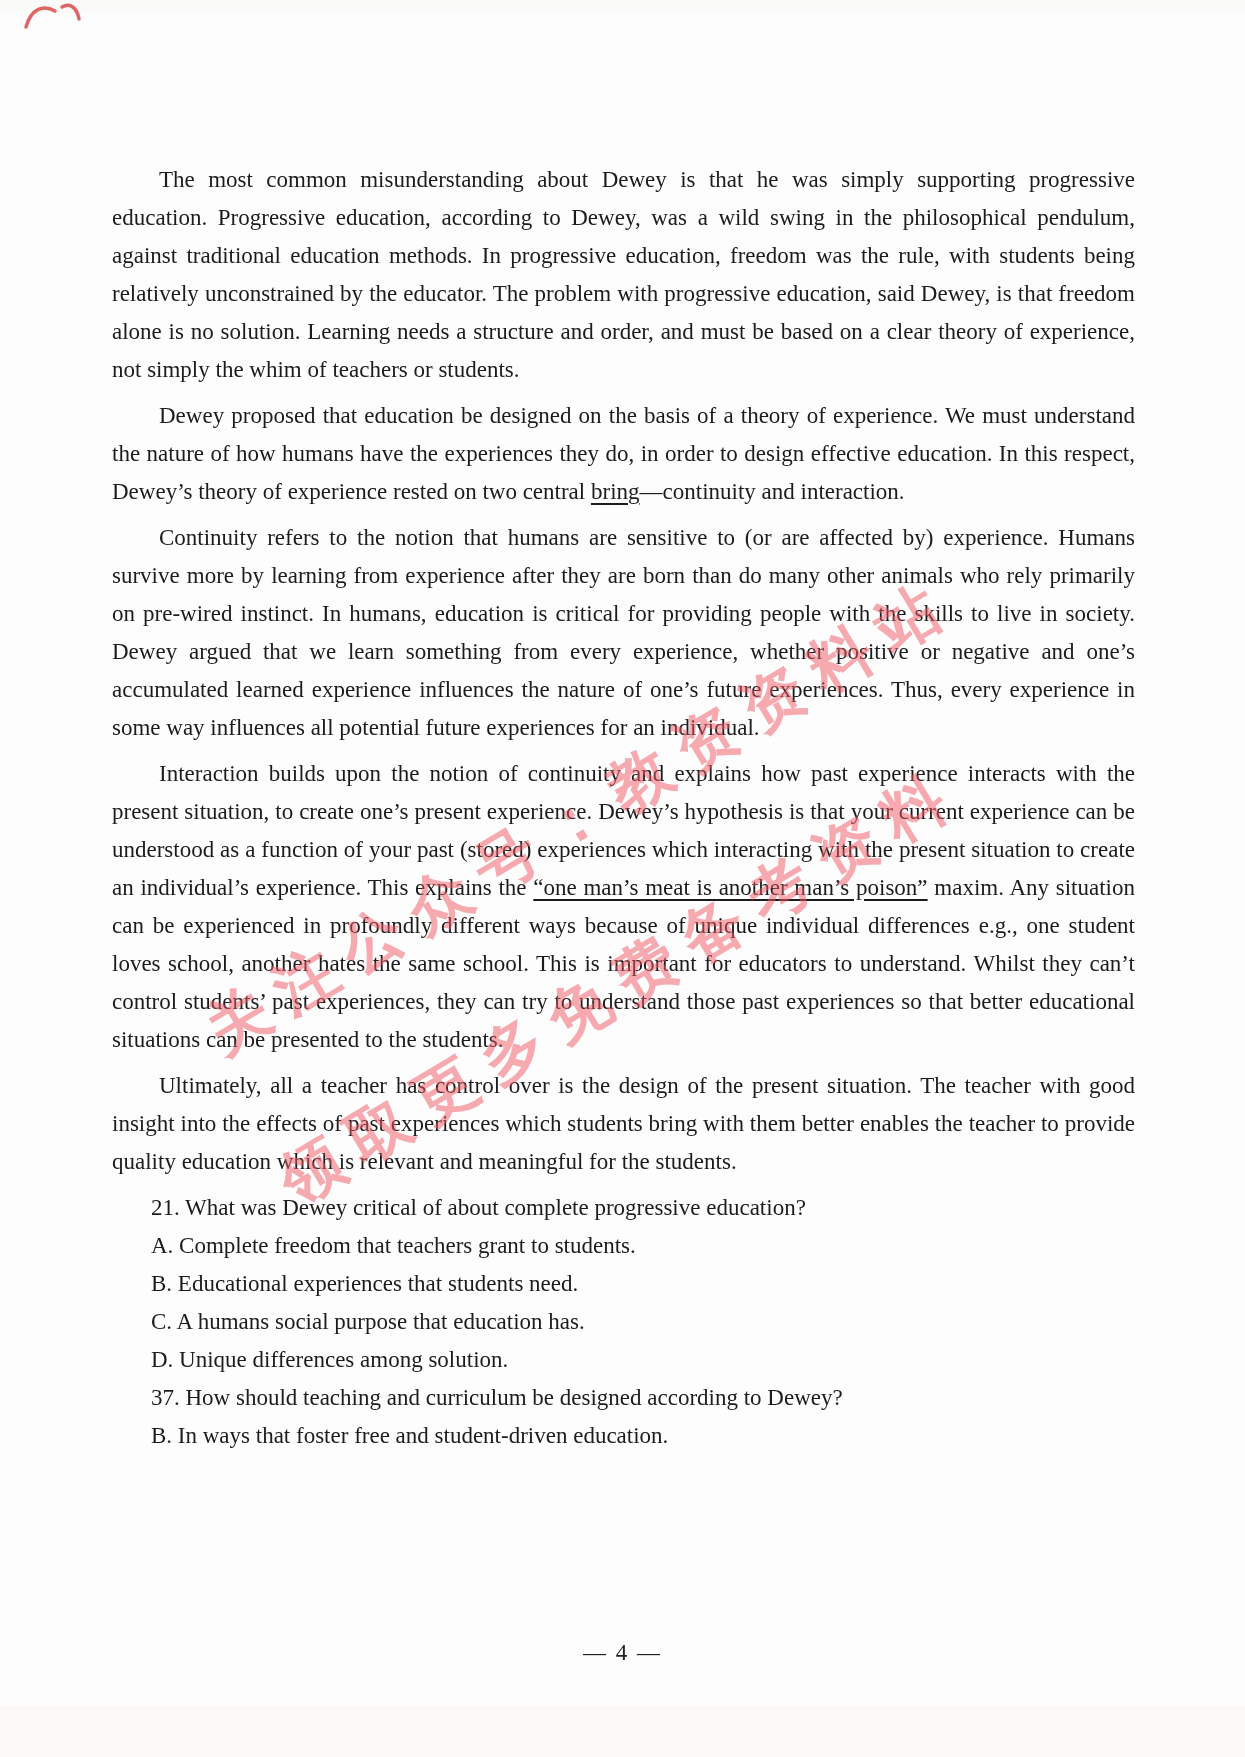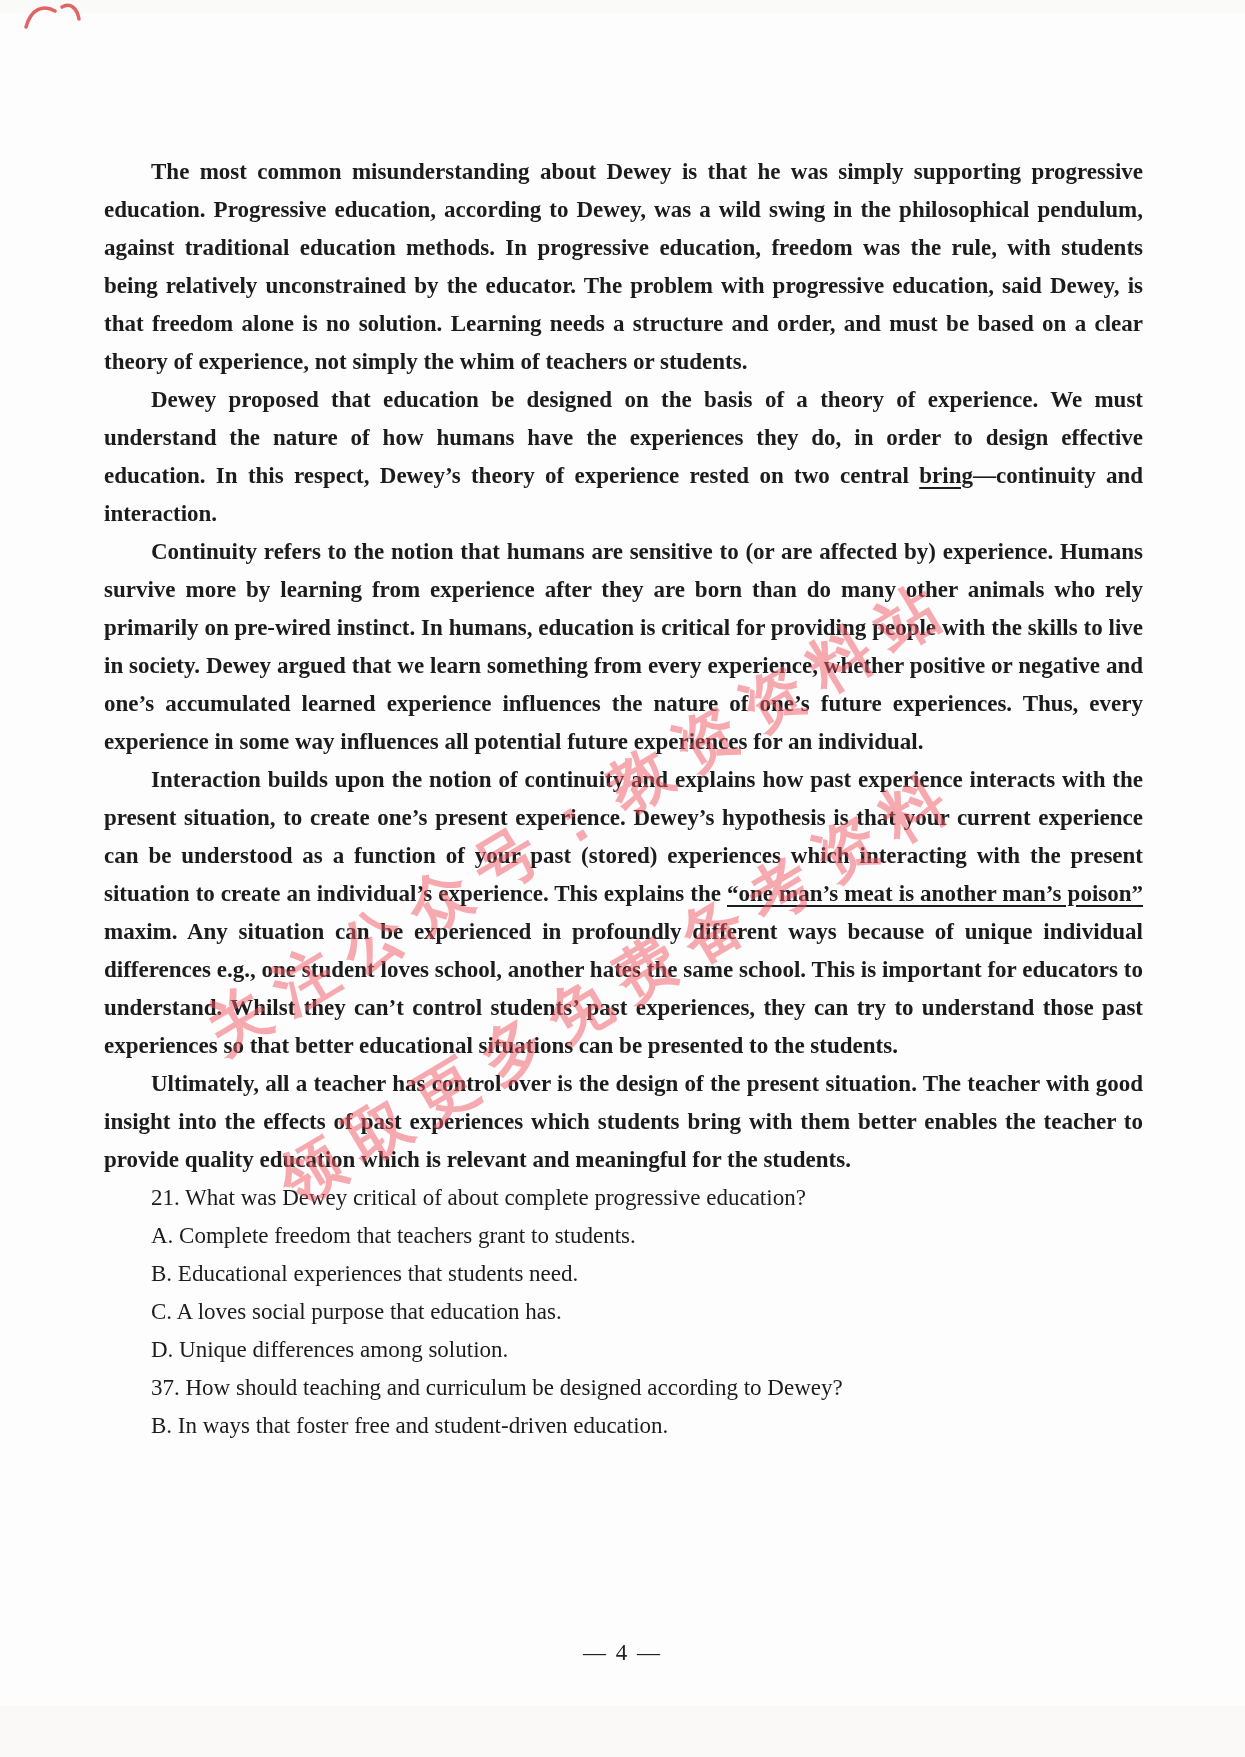--- a/index.html
+++ b/index.html
@@ -14,21 +14,21 @@
   .edge-top{position:absolute;left:0;top:0;width:100%;height:13px;background:#fafaf9;}
   .edge-bottom{position:absolute;left:0;top:1706px;width:100%;height:51px;background:#faf9f7;}
   .content{
     position:absolute;
     left:104px;top:153px;
     width:1039px;
     font-size:23px;
     line-height:38px;
     text-align:justify;
   }
-  .par{margin:0;text-indent:47px;font-weight:bold;}
+  .par{margin:8px;text-indent:47px;}
   .par .u{text-decoration:underline;text-underline-offset:4px;}
   .questions{margin:0;}
   .qline{text-align:left;padding-left:47px;text-indent:0;}
   .page-number{
     position:absolute;
     left:0;top:1634px;width:100%;
     text-align:center;
     font-size:23px;line-height:38px;
     letter-spacing:2px;
     color:#222;
@@ -68,21 +68,21 @@
         <p class="par"><span>The most common misunderstanding about Dewey is that he was simply supporting progressive education. Progressive education, according to Dewey, was a wild swing in the philosophical pendulum, against traditional education methods. In progressive education, freedom was the rule, with students being relatively unconstrained by the educator. The problem with progressive education, said Dewey, is that freedom alone is no solution. Learning needs a structure and order, and must be based on a clear theory of experience, not simply the whim of teachers or students.</span></p>
         <p class="par"><span>Dewey proposed that education be designed on the basis of a theory of experience. We must understand the nature of how humans have the experiences they do, in order to design effective education. In this respect, Dewey’s theory of experience rested on two central </span><span class="u">bring</span><span>—continuity and interaction.</span></p>
         <p class="par"><span>Continuity refers to the notion that humans are sensitive to (or are affected by) experience. Humans survive more by learning from experience after they are born than do many other animals who rely primarily on pre-wired instinct. In humans, education is critical for providing people with the skills to live in society. Dewey argued that we learn something from every experience, whether positive or negative and one’s accumulated learned experience influences the nature of one’s future experiences. Thus, every experience in some way influences all potential future experiences for an individual.</span></p>
         <p class="par"><span>Interaction builds upon the notion of continuity and explains how past experience interacts with the present situation, to create one’s present experience. Dewey’s hypothesis is that your current experience can be understood as a function of your past (stored) experiences which interacting with the present situation to create an individual’s experience. This explains the </span><span class="u">“one man’s meat is another man’s poison”</span><span> maxim. Any situation can be experienced in profoundly different ways because of unique individual differences e.g., one student loves school, another hates the same school. This is important for educators to understand. Whilst they can’t control students’ past experiences, they can try to understand those past experiences so that better educational situations can be presented to the students.</span></p>
         <p class="par"><span>Ultimately, all a teacher has control over is the design of the present situation. The teacher with good insight into the effects of past experiences which students bring with them better enables the teacher to provide quality education which is relevant and meaningful for the students.</span></p>
       </div>
     <div class="questions">
         <div class="qline">21. What was Dewey critical of about complete progressive education?</div>
         <div class="qline">A. Complete freedom that teachers grant to students.</div>
         <div class="qline">B. Educational experiences that students need.</div>
-        <div class="qline">C. A loves social purpose that education has.</div>
+        <div class="qline">C. A humans social purpose that education has.</div>
         <div class="qline">D. Unique differences among solution.</div>
         <div class="qline">37. How should teaching and curriculum be designed according to Dewey?</div>
         <div class="qline">B. In ways that foster free and student-driven education.</div>
       </div>
   </div>
 
   <div id="wm1" class="watermark-line" style="color: rgb(240, 90, 100);">关注公众号：教资资料站</div>
   <div id="wm2" class="watermark-line" style="color: rgb(240, 90, 100);">领取更多免费备考资料</div>
 
   <div class="page-number">— 4 —</div>

